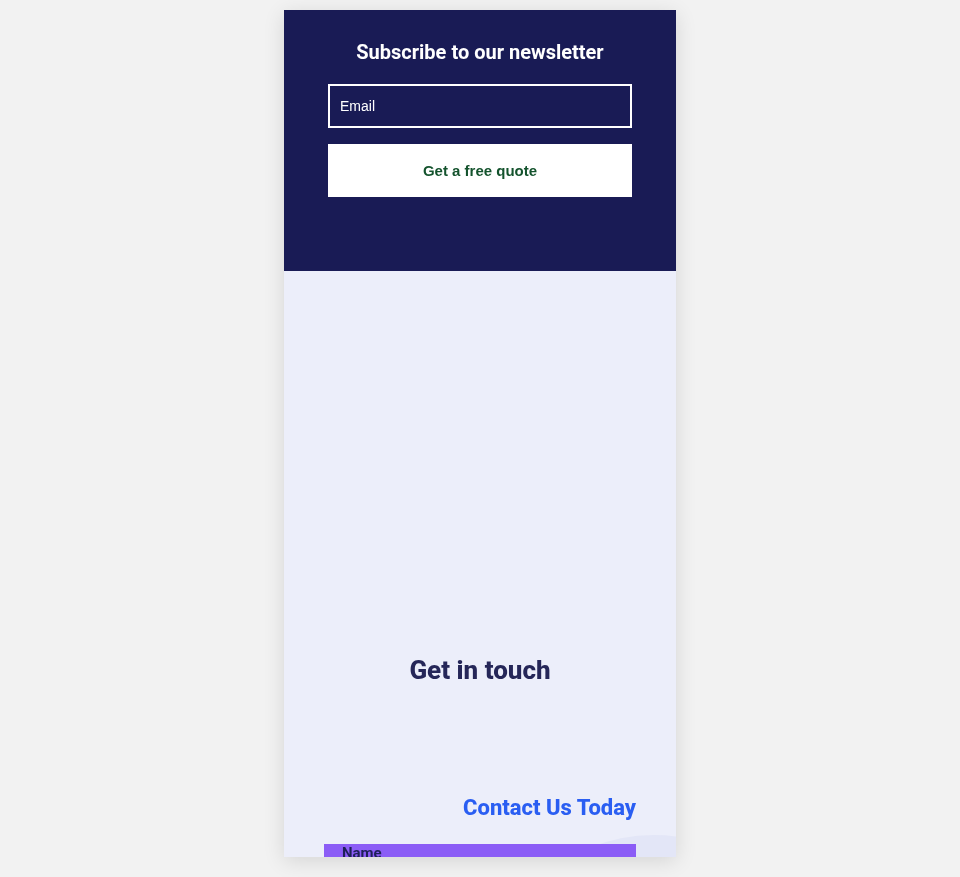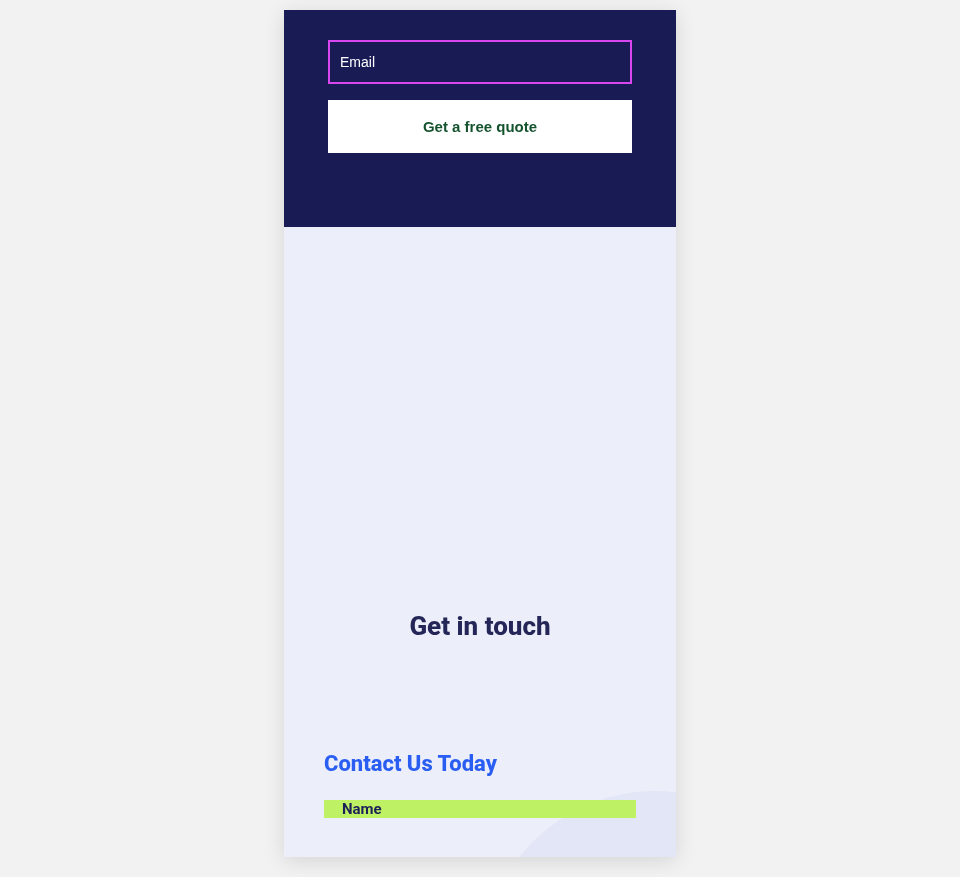--- a/index.html
+++ b/index.html
@@ -29,21 +29,21 @@
     .subscribe-title {
       color: #ffffff;
       font-size: 20px;
       font-weight: 700;
       margin-bottom: 20px;
     }
     .subscribe-form { display: flex; flex-direction: column; gap: 16px; }
     .subscribe-input {
       width: 100%;
       background: #191b55;
-      border: 2px solid #d946ef;
+      border: 2px solid #ffffff;
       color: #ffffff;
       font-size: 14px;
       padding: 12px 10px;
       outline: none;
     }
     .subscribe-input::placeholder { color: #ffffff; opacity: 1; }
     .subscribe-button {
       width: 100%;
       background: #ffffff;
       border: none;
@@ -63,27 +63,27 @@
     .contact-heading {
       color: #252658;
       font-size: 26px;
       font-weight: 800;
       margin-bottom: 110px;
     }
     .contact-subheading {
       color: #2a5ef2;
       font-size: 22px;
       font-weight: 800;
-      text-align: left;
+      text-align: right;
       margin-bottom: 24px;
     }
     .contact-form { display: flex; flex-direction: column; gap: 12px; text-align: left; }
     .contact-input, .contact-textarea {
       width: 100%;
-      background: #bef264;
+      background: #8b5cf6;
       border: none;
       color: #1e2058;
       font-size: 15px;
       font-weight: 700;
       padding: 0 18px;
       outline: none;
       font-family: inherit;
     }
     .contact-input::placeholder, .contact-textarea::placeholder {
       color: #1e2058;
@@ -101,20 +101,21 @@
       z-index: 0;
     }
     .contact-section > * { position: relative; z-index: 1; }
   </style>
 </head>
 <body>
 
 <div class="device-frame">
 
   <section class="subscribe-section">
+    <h2 class="subscribe-title">Subscribe to our newsletter</h2>
     <div class="subscribe-form">
       <input type="email" class="subscribe-input" placeholder="Email" style="">
       <button class="subscribe-button">Get a free quote</button>
     </div>
   </section>
 
   <section class="contact-section">
     <div class="bg-blob"></div>
 
     <h2 class="contact-heading">Get in touch</h2>

